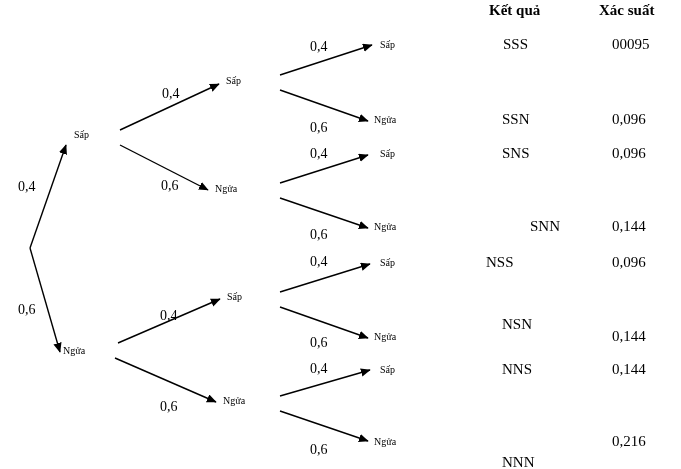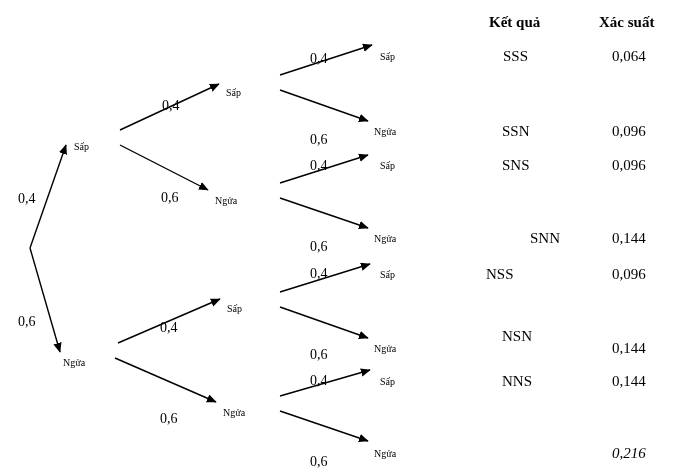--- a/index.html
+++ b/index.html
@@ -24,21 +24,20 @@
     height: 469px;
     pointer-events: none;
   }
   .lbl {
     position: absolute;
     font-family: "Liberation Serif", serif;
     font-size: 15px;
     line-height: 17px;
     white-space: nowrap;
     color: #000000;
-    margin-top: 12px;
   }
   .node {
     font-size: 10px;
   }
   .prob {
     font-size: 14px;
   }
   .outcome {
     font-size: 15px;
     font-family: Liberation Serif, serif;
@@ -126,22 +125,22 @@
 
   <div class="lbl outcome" style="left:503px; top:36px;">SSS</div>
   <div class="lbl outcome" style="left:502px; top:111px;text-align:center;">SSN</div>
   <div class="lbl outcome" style="left:502px; top:145px;">SNS</div>
   <div class="lbl outcome" style="left:530px; top:218px;">SNN</div>
   <div class="lbl outcome" style="left:486px; top:254px;">NSS</div>
   <div class="lbl outcome" style="left:502px; top:316px;">NSN</div>
   <div class="lbl outcome" style="left:502px; top:361px;">NNS</div>
   <div class="lbl outcome" style="left:502px; top:454px;">NNN</div>
 
-  <div class="lbl value" style="left:612px; top:36px;">0,064</div>
+  <div class="lbl value" style="left:612px; top:36px;">00095</div>
   <div class="lbl value" style="left:612px; top:111px;">0,096</div>
   <div class="lbl value" style="left:612px; top:145px;">0,096</div>
   <div class="lbl value" style="left:612px; top:218px;">0,144</div>
   <div class="lbl value" style="left:612px; top:254px;">0,096</div>
   <div class="lbl value" style="left:612px; top:328px;">0,144</div>
   <div class="lbl value" style="left:612px; top:361px;">0,144</div>
-  <div class="lbl value" style="left:612px; top:433px;font-style:italic;">0,216</div>
+  <div class="lbl value" style="left:612px; top:433px;">0,216</div>
 
 </div>
 
 </body></html>

